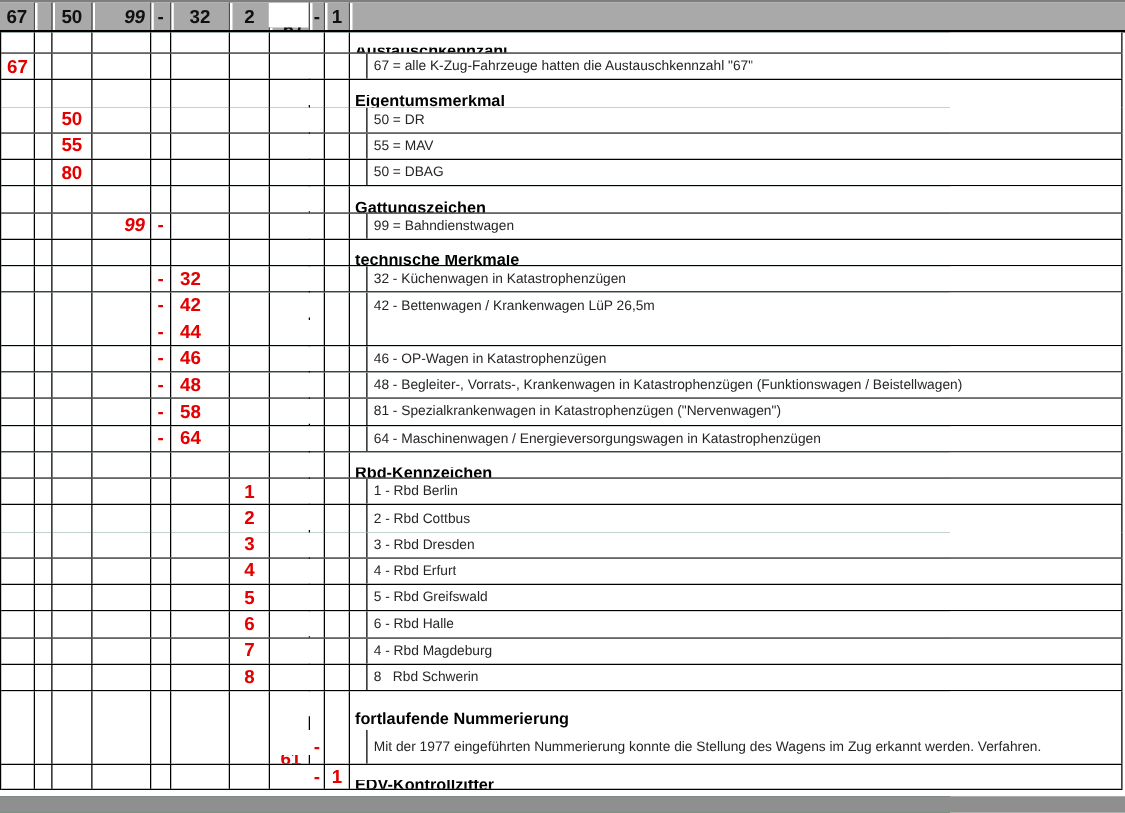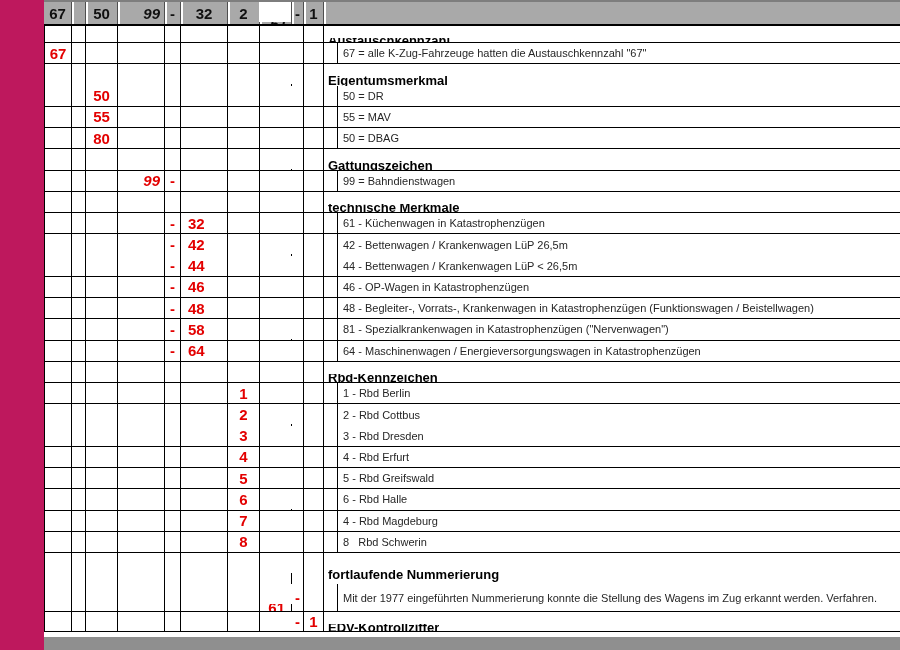--- a/index.html
+++ b/index.html
@@ -1,17 +1,17 @@
 <!DOCTYPE html>
 <html style="--red: #e30000; --header-bg: #a9a9a9; --grid-line: #000000; --footer-bar: #8f8f8f;"><head>
 <meta charset="utf-8">
 <style>
   html,body{margin:0;padding:0;background:#ffffff;}
   body{width:900px;height:650px;font-family:"Liberation Sans",sans-serif;overflow:hidden;}
-  .sheet{position:relative;width:760px;height:650px;background:#be185d;padding-left:44px;}
+  .sheet{position:relative;width:760px;height:650px;background:#14532d;}
 
   
   .hdr{display:flex;width:900px;height:26px;box-sizing:border-box;
        border-top:2px solid #7e7e7e;border-bottom:2px solid #000;background:#fff;}
   .hcell{box-sizing:border-box;background:var(--header-bg,#a9a9a9);
          display:flex;align-items:center;justify-content:center;
          font-weight:bold;font-size:15px;color:#101010;
          border-left:1px solid #4f4f4f;box-shadow:inset 2px 0 0 #ffffff;
          overflow:hidden;white-space:pre;}
   .hcell:first-child{border-left:none;box-shadow:none;}
@@ -212,21 +212,21 @@
         <div class="cell c2 "></div>
         <div class="cell c3 a-right4"></div>
         <div class="cell c4 ">-</div>
         <div class="cell c5 a-left7">32</div>
         <div class="cell c6 "></div>
         <div class="cell c7 a-right6"></div>
         <div class="cell c8 "></div>
         <div class="cell c9 "></div>
         <div class="wide">
           <div class="spacer"></div>
-          <div class="txt">61 - Küchenwagen in Katastrophenzügen</div>
+          <div class="txt">32 - Küchenwagen in Katastrophenzügen</div>
         </div>
       </div>
       <div class="row item merge">
         <div class="cell c0 "></div>
         <div class="cell c1 "></div>
         <div class="cell c2 "></div>
         <div class="cell c3 a-right4"></div>
         <div class="cell c4 ">-</div>
         <div class="cell c5 a-left7">42</div>
         <div class="cell c6 "></div>
@@ -244,21 +244,20 @@
         <div class="cell c2 "></div>
         <div class="cell c3 a-right4"></div>
         <div class="cell c4 ">-</div>
         <div class="cell c5 a-left7">44</div>
         <div class="cell c6 "></div>
         <div class="cell c7 a-right6"></div>
         <div class="cell c8 "></div>
         <div class="cell c9 "></div>
         <div class="wide">
           <div class="spacer"></div>
-          <div class="txt">44 - Bettenwagen / Krankenwagen LüP &lt; 26,5m</div>
         </div>
       </div>
       <div class="row item">
         <div class="cell c0 "></div>
         <div class="cell c1 "></div>
         <div class="cell c2 "></div>
         <div class="cell c3 a-right4"></div>
         <div class="cell c4 ">-</div>
         <div class="cell c5 a-left7">46</div>
         <div class="cell c6 "></div>

